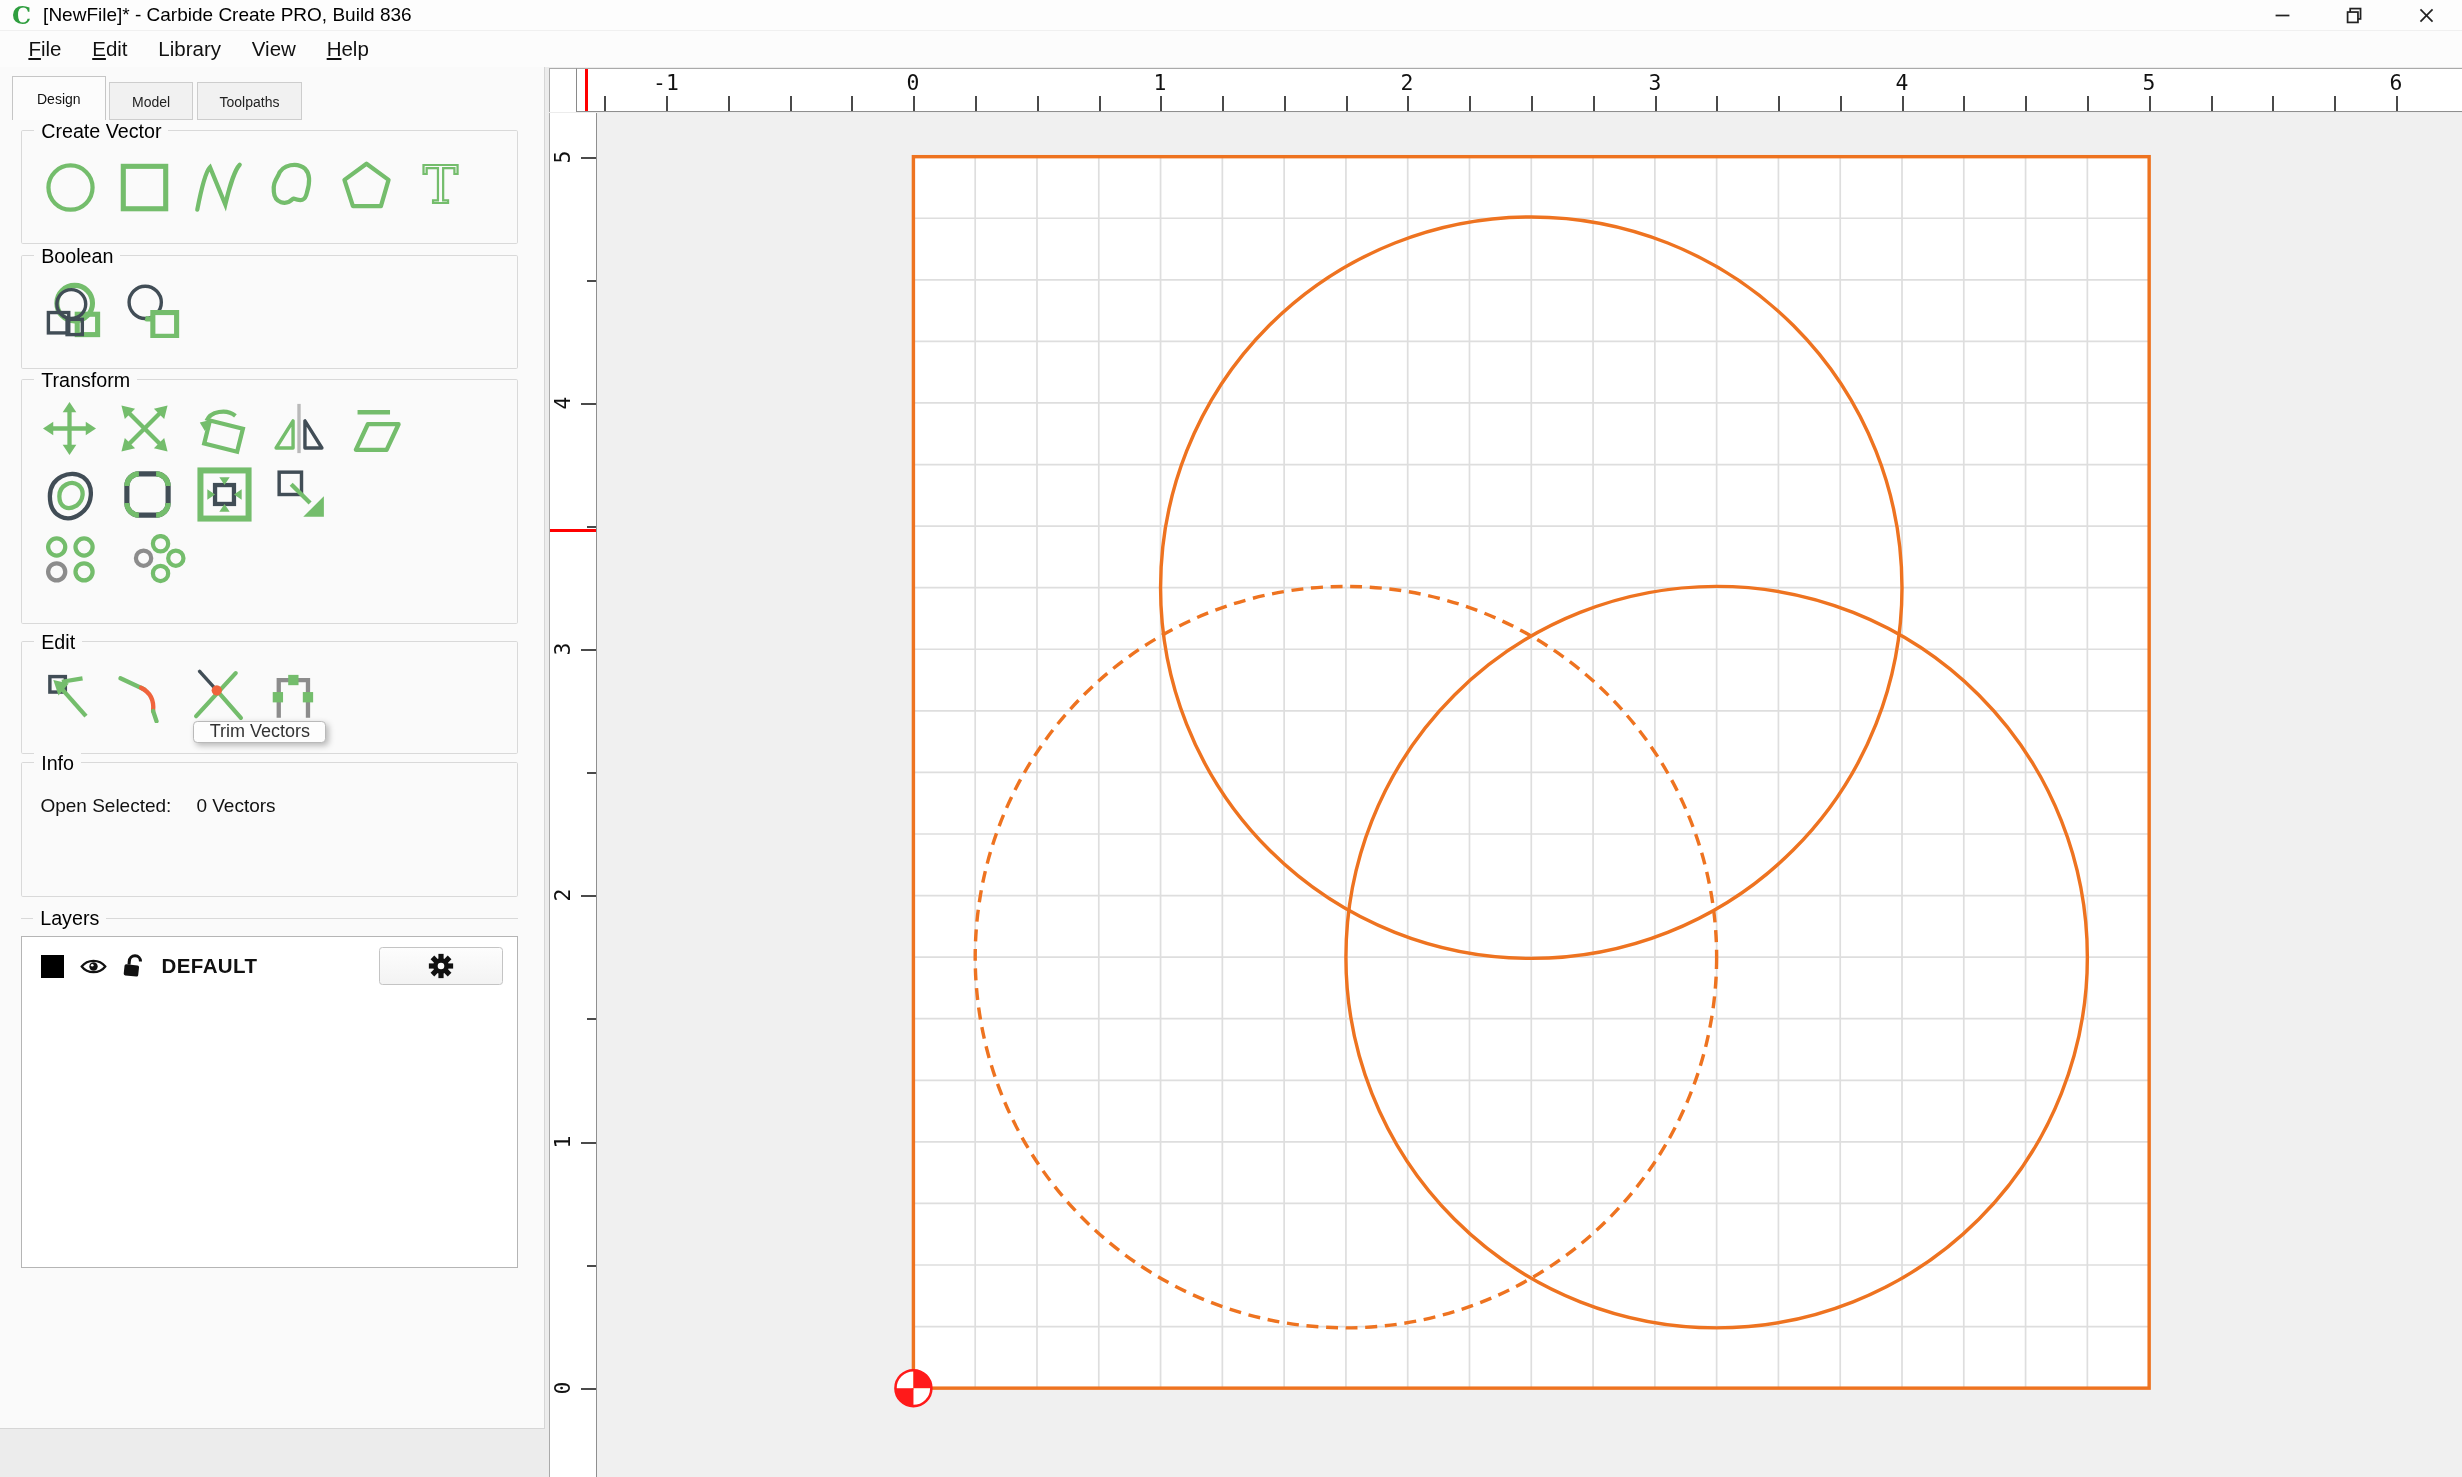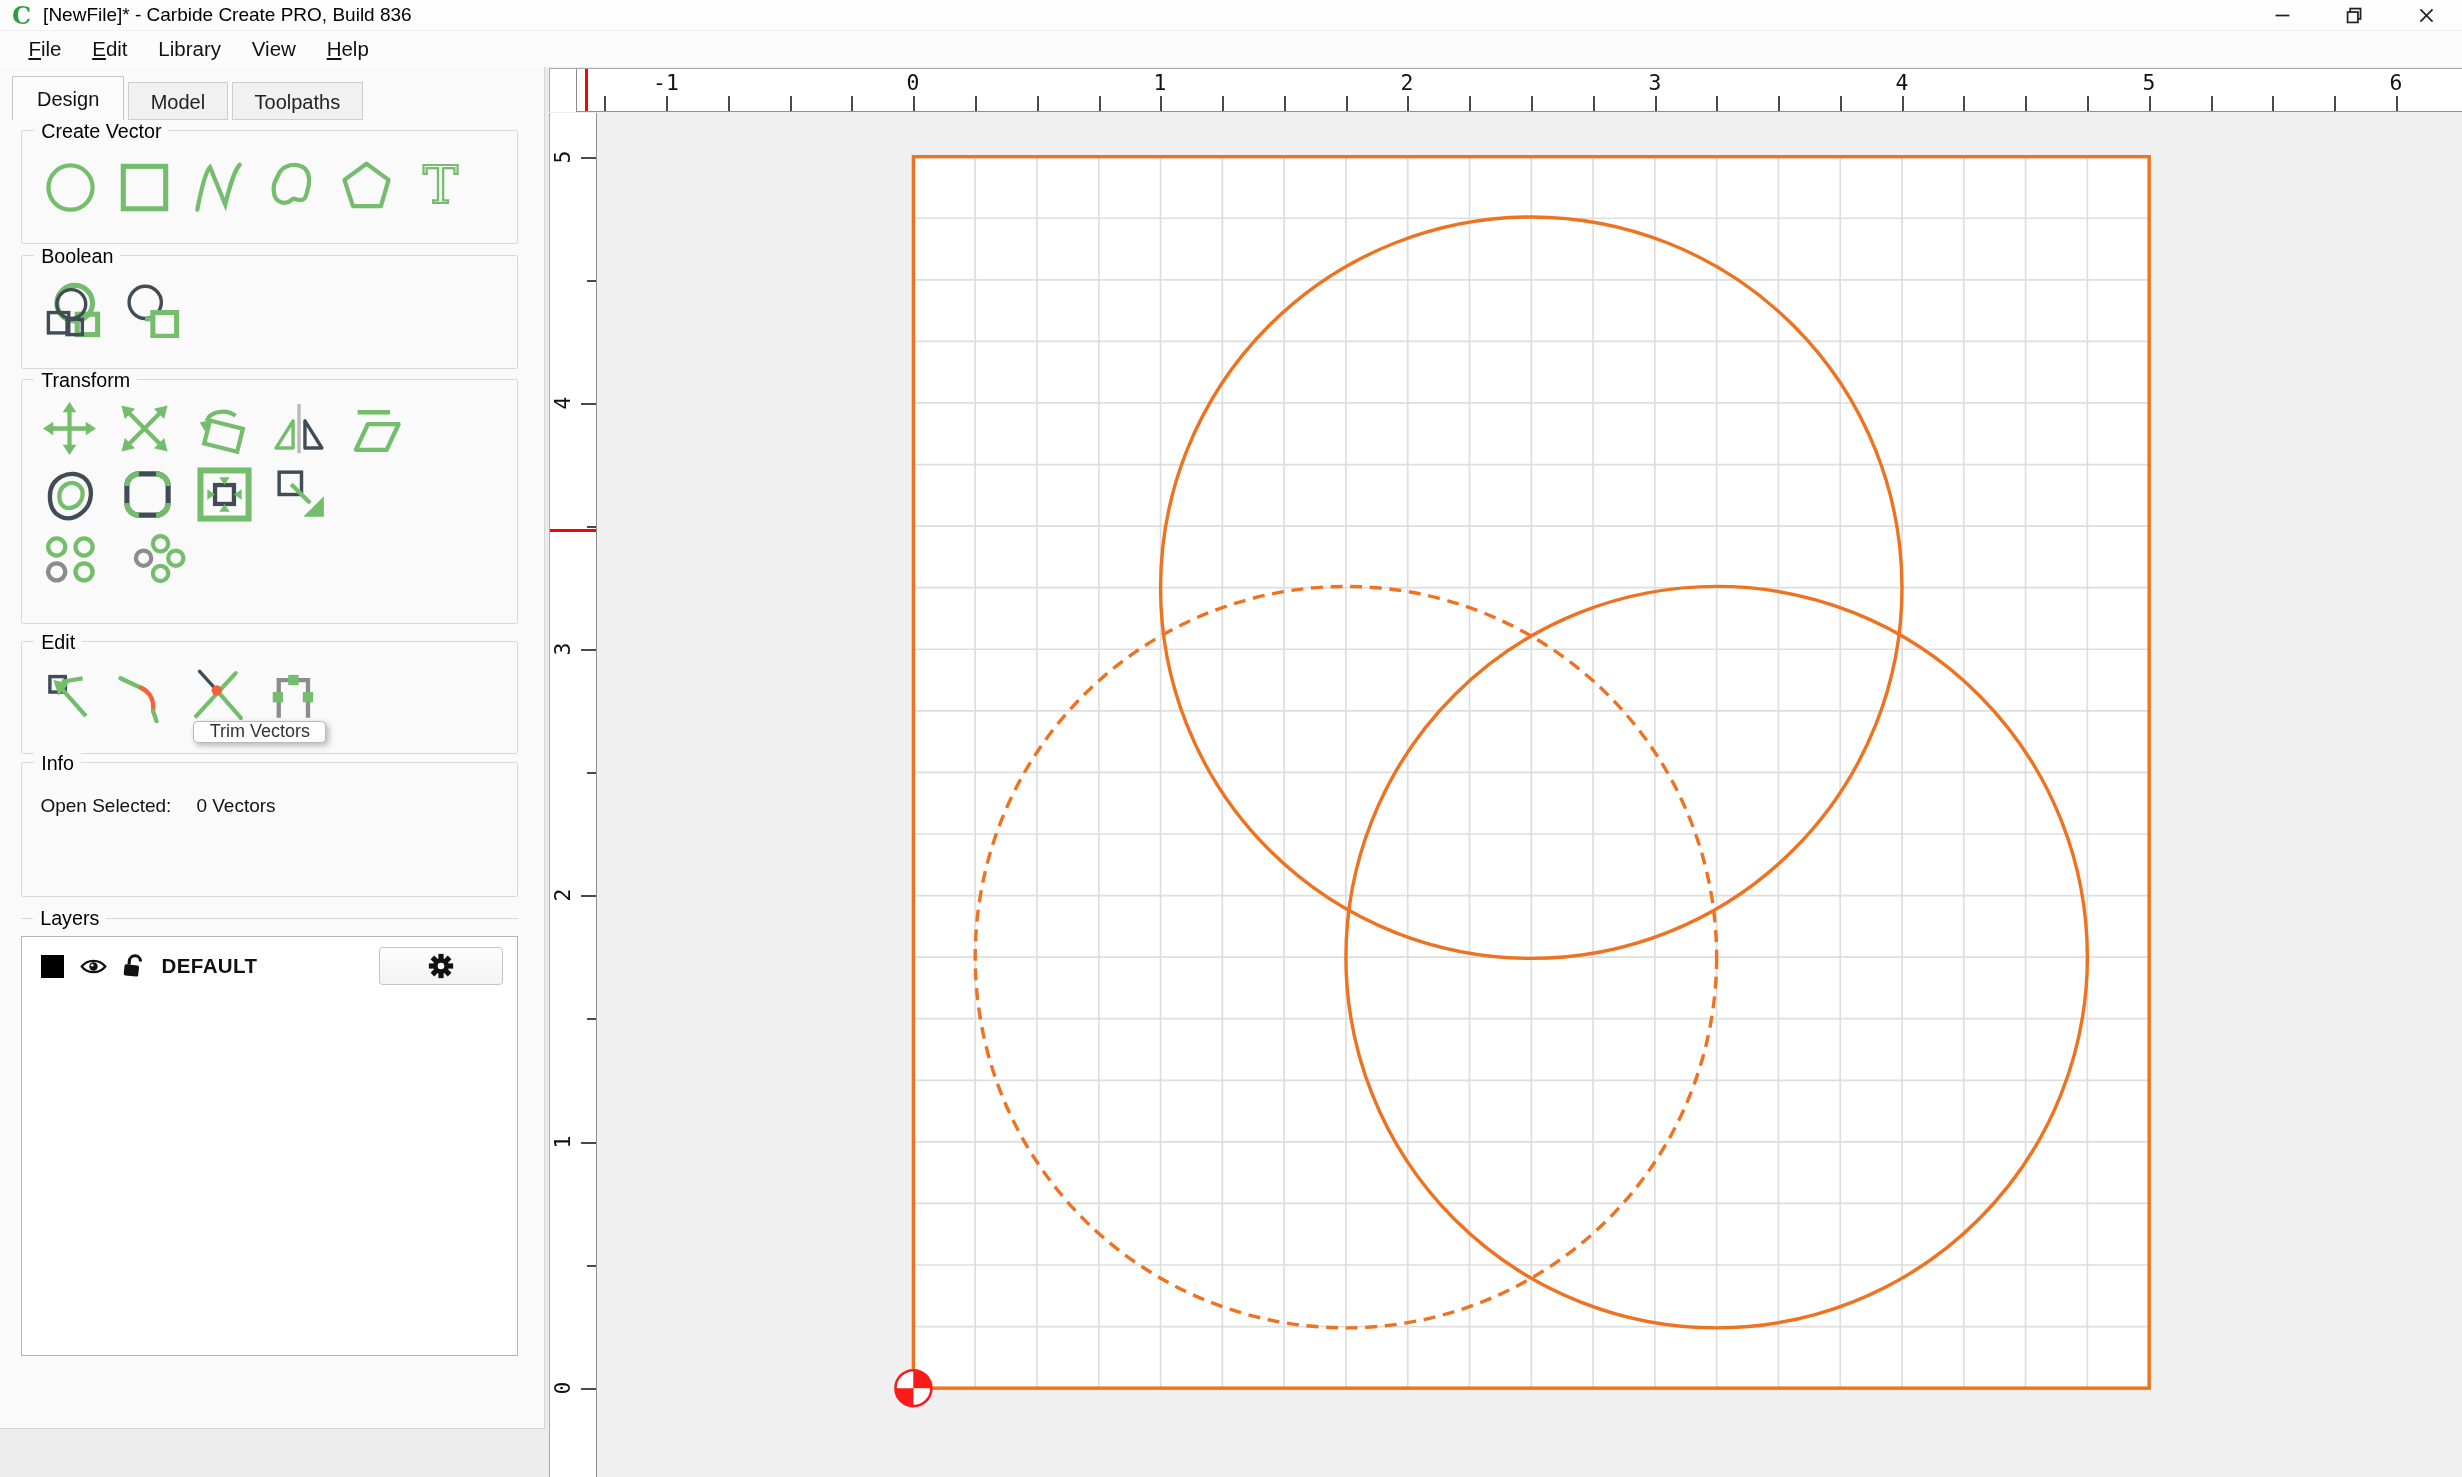--- a/index.html
+++ b/index.html
@@ -19,21 +19,21 @@
   #menubar { position:absolute; left:0; top:31px; width:2462px; height:36px; background:#fcfcfc;
              display:flex; align-items:center; font-size:20.5px; }
   .menu-item { padding:0 15.4px; height:36px; line-height:36px; }
   .menu-item:first-child { margin-left:13px; }
   .menu-item u { text-decoration:underline; }
 
   
   #left-panel { position:absolute; left:0; top:67px; width:545px; height:1362px; background:#fafafa;
                 border-right:0.9px solid #d6d6d6; border-bottom:0.9px solid #d6d6d6; }
   #tabbar { height:53px; padding-top:8.5px; display:flex; align-items:flex-end; }
-  .tab { font-size:20px; text-align:center; }
+  .tab { font-size:14px; text-align:center; }
   .tab.active { height:44px; line-height:44px; padding:0 24px; background:#fcfcfc; margin-left:12px;
                 border:0.9px solid #c6c6c6; border-bottom:none; position:relative; z-index:2; }
   .tab.inactive { height:38px; line-height:38px; padding:0 22px; background:#f1f1f1;
                   border:0.9px solid #cdcdcd; margin-left:3.4px; color:#222; }
 
   .groupbox { border:0.9px solid #d9d9d9; border-radius:1.7px; margin:0 26px 0 21.4px; position:relative;
               background:#fafafa; }
   .groupbox-label { position:absolute; top:-11px; left:12px; background:#fafafa; padding:0 6.8px;
                     font-size:19.7px; color:#000; }
   .icon-row { display:flex; align-items:center; gap:19px; padding:26px 12px 12px 20.5px; }
@@ -45,21 +45,21 @@
   #gb-transform .icon-row { padding:22px 12px 0 20.5px; gap:22px; }
   #gb-transform .icon-row.sub { padding-top:12px; }
   #gb-edit { margin-top:17px; height:113px; }
   #gb-info { margin-top:8.5px; height:135px; padding:26px 0 0 18px; font-size:19px; }
   .info-row { height:34px; line-height:34px; display:flex; }
   .info-label { width:156px; }
   .info-value { }
 
   #layers-legend { border-top:0.9px solid #d9d9d9; margin:20.5px 26px 0 21.4px; position:relative; height:0; }
   #layers-legend .groupbox-label { top:-12px; }
-  #layers-box { margin:17px 26px 0 21.4px; height:420px; border:0.9px solid #b5b5b5; background:#ffffff; }
+  #layers-box { margin:17px 26px 0 21.4px; height:332px; border:0.9px solid #b5b5b5; background:#ffffff; }
   #layer-row { display:flex; align-items:center; gap:15.4px; padding:10.3px 13.7px 0 19px; }
   #layer-swatch { width:23px; height:23px; background:#000; }
   #layer-name { font-weight:bold; font-size:20.5px; letter-spacing:0.4px; }
   #layer-gear-btn { margin-left:auto; width:124px; height:38px; border:0.9px solid #c4c4c4; border-radius:3.4px;
                     background:linear-gradient(#fdfdfd,#f3f3f3); display:flex; align-items:center;
                     justify-content:center; }
 
   #tooltip { position:absolute; left:171px; top:79px; width:133px; height:22px; background:#fdfdfd;
              border:0.9px solid #b9b9b9; border-radius:4.3px; box-shadow:2.6px 2.6px 6.8px rgba(0,0,0,.28);
              font-size:18px; color:#333; display:flex; align-items:center; justify-content:center;

